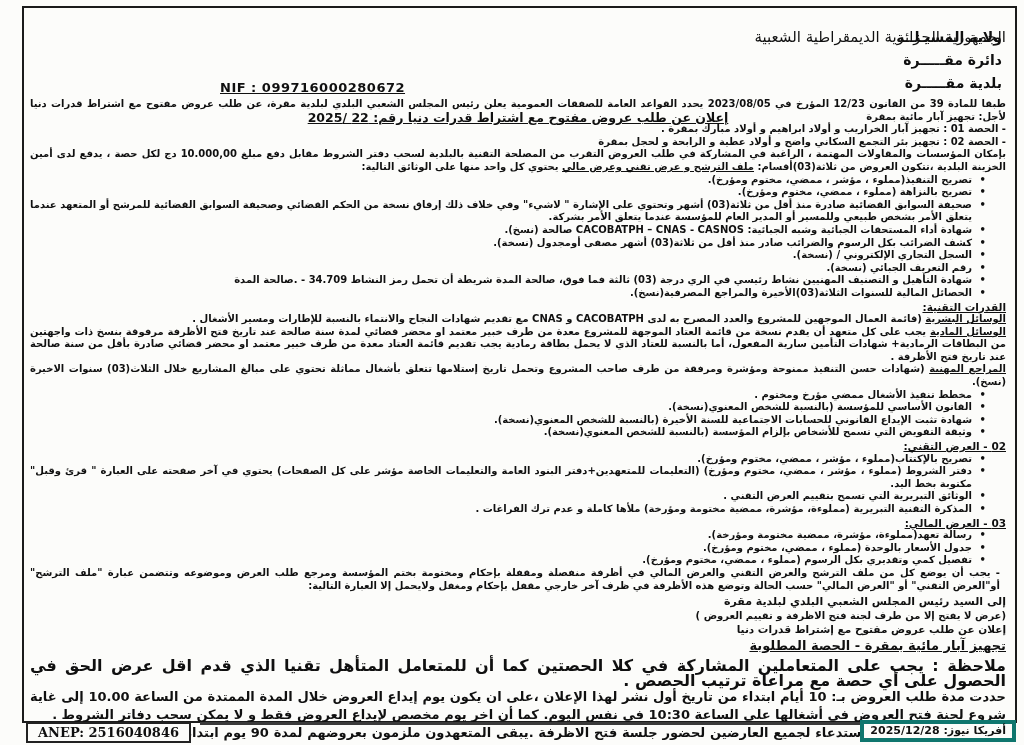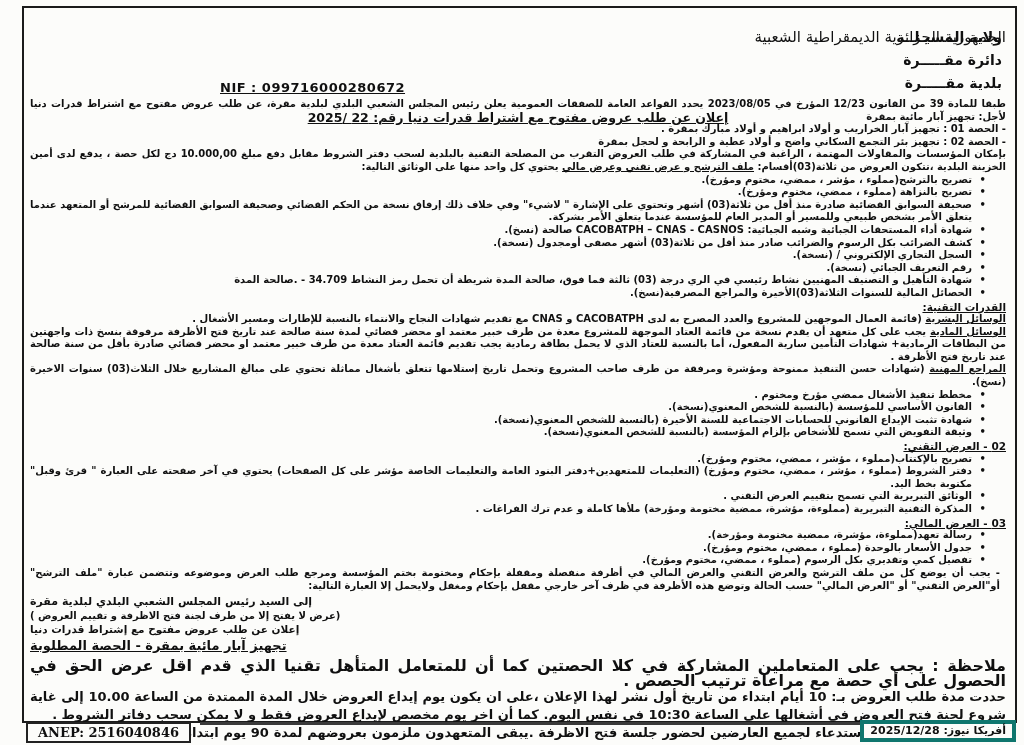--- a/index.html
+++ b/index.html
@@ -36,21 +36,21 @@
     text-align:center;font-weight:bold;font-size:12.5px;
     text-decoration:underline;margin-top:64px;
   }
   .body-text{font-size:10px;font-weight:bold;line-height:12.6px;text-align:justify;}
   .para{margin:0;}
   .sec-title{font-size:10.5px;font-weight:bold;text-decoration:underline;margin-top:1px;}
   .bullet{position:relative;padding-right:34px;}
   .bullet::before{content:"•";position:absolute;right:20px;top:0;}
   .dash-note{padding-right:6px;}
   .u{text-decoration:underline;}
-  .center-block{text-align:left;font-weight:bold;margin-top:2px;}
+  .center-block{text-align:right;font-weight:bold;margin-top:2px;}
   .env-to{font-size:11px;line-height:15px;}
   .env-warning{font-size:10px;line-height:13px;}
   .env-notice{font-size:10.5px;line-height:14px;}
   .env-subject{font-size:13px;line-height:19px;text-decoration:underline;}
   .closing{font-weight:bold;text-align:justify;}
   .closing-note{font-size:16px;line-height:15px;margin-top:3px;}
   .closing-big{font-size:13px;line-height:18px;}
   .footer-line{
     position:absolute;bottom:20px;left:200px;right:12px;
     border-top:3px solid #3a3a3a;
@@ -87,21 +87,21 @@
     </div>
 
     <div class="body-text">
       <p class="para">طبقا للمادة 39 من القانون 12/23 المؤرخ في 2023/08/05 يحدد القواعد العامة للصفقات العمومية  يعلن رئيس المجلس الشعبي البلدي لبلدية مقرة، عن طلب عروض مفتوح مع اشتراط قدرات دنيا  لأجل: تجهيز آبار مائية بمقرة</p>
       <p class="para">- الحصة 01 : تجهيز آبار الخراريب و أولاد ابراهيم و أولاد مبارك بمقرة .</p>
       <p class="para">- الحصة 02 : تجهيز بئر التجمع السكاني واضح و أولاد عطية و الرابحة و لحجل بمقرة</p>
       <p class="para"><span>بإمكان المؤسسات والمقاولات المهتمة ، الراغبة في المشاركة في طلب العروض  التقرب من المصلحة التقنية بالبلدية لسحب دفتر الشروط مقابل دفع مبلغ 10.000,00 دج لكل حصة ، يدفع لدى أمين الخزينة البلدية ،تتكون العروض من  ثلاثة(03)أقسام: </span><span class="u">ملف الترشح و عرض تقني وعرض مالي</span><span> يحتوي كل واحد منها على الوثائق التالية:</span></p>
     </div>
 
     <div class="body-text">
-      <div class="bullet">تصريح بالترشح(مملوء ، مؤشر ، ممضي، مختوم ومؤرخ).</div>
+      <div class="bullet">تصريح التنفيذ(مملوء ، مؤشر ، ممضي، مختوم ومؤرخ).</div>
       <div class="bullet">تصريح بالنزاهة (مملوء ، ممضي، مختوم ومؤرخ).</div>
       <div class="bullet">صحيفة السوابق القضائية صادرة منذ أقل من ثلاثة(03) أشهر وتحتوي على الإشارة " لاشيء" وفي خلاف ذلك إرفاق نسخة من الحكم القضائي وصحيفة السوابق القضائية للمرشح أو المتعهد عندما يتعلق الأمر بشخص طبيعي وللمسير أو المدير العام للمؤسسة عندما يتعلق الأمر بشركة.</div>
       <div class="bullet">شهادة أداء المستحقات الجبائية وشبه الجبائية: CACOBATPH – CNAS - CASNOS صالحة (نسخ).</div>
       <div class="bullet">كشف الضرائب بكل الرسوم والضرائب صادر منذ أقل من ثلاثة(03) أشهر مصفى أومجدول (نسخة).</div>
       <div class="bullet">السجل التجاري الإلكتروني / (نسخة).</div>
       <div class="bullet">رقم التعريف الجبائي (نسخة).</div>
       <div class="bullet">شهادة التأهيل و التصنيف المهنيين نشاط رئيسي في الري درجة (03) ثالثة فما فوق، صالحة المدة  شريطة أن تحمل رمز النشاط 34.709 - .صالحة  المدة</div>
       <div class="bullet">الحصائل المالية للسنوات الثلاثة(03)الأخيرة والمراجع المصرفية(نسخ).</div>
     </div>
 

